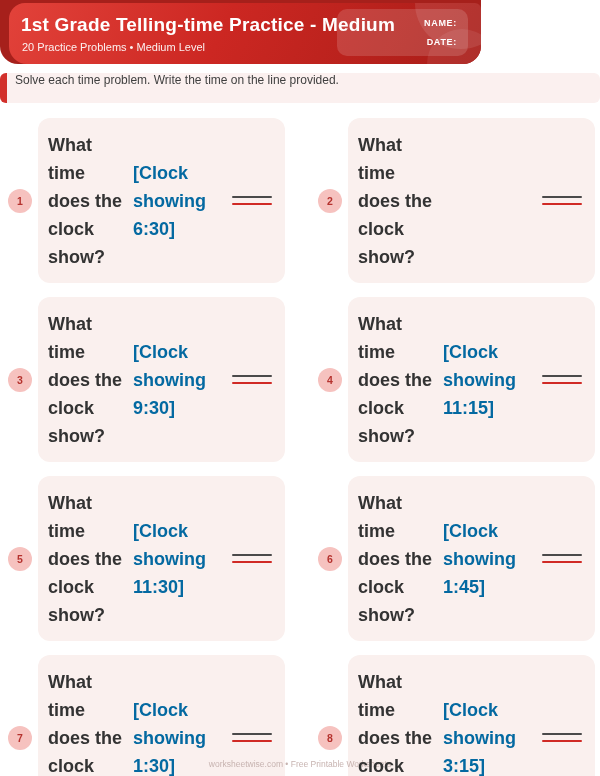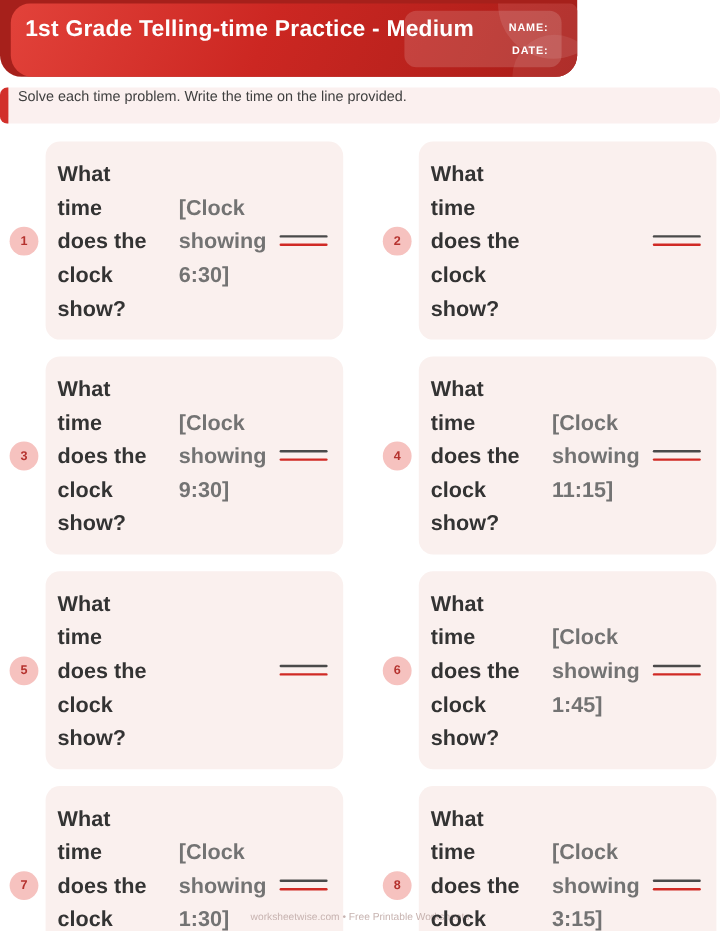--- a/index.html
+++ b/index.html
@@ -89,22 +89,22 @@
     border-radius: 12px;
     display: flex; align-items: center;
     padding: 0 13px 0 10px;
   }
   .q-col {
     width: 76px;
     font-size: 18px; font-weight: bold; line-height: 28px; color: #333333;
     position: relative; z-index: 2;
   }
   .clock-col {
-    width: 84px; margin-left: 25px;
-    font-size: 18px; font-weight: bold; line-height: 28px; color: #737373;
+    width: 84px; margin-left: 9px;
+    font-size: 18px; font-weight: bold; line-height: 28px; color: #0369a1;
     position: relative; z-index: 2;
   }
   .flex-spacer { flex: 1; }
   .answer { width: 40px; position: relative; z-index: 2; }
   .answer-top { height: 2px; background: #4a4a4a; border-radius: 1px; margin-bottom: 5px; }
   .answer-bottom { height: 2px; background: #d02a25; border-radius: 1px; }
   
   .watermark {
     position: absolute;
     left: 50%; top: 759px;
@@ -116,20 +116,21 @@
 </style>
 </head>
 <body>
 
 <div class="header">
   <div class="header-base"></div>
   <div class="header-panel">
     <div class="deco-circle-1"></div>
     <div class="deco-circle-2"></div>
     <div class="header-title">1st Grade Telling-time Practice - Medium</div>
+    <div class="header-subtitle">20 Practice Problems • Medium Level</div>
     <div class="namedate">
       <div class="nd-row">
         <span class="nd-label">NAME:</span>
         <span class="nd-line"></span>
       </div>
       <div class="nd-row">
         <span class="nd-label">DATE:</span>
         <span class="nd-line"></span>
       </div>
     </div>
@@ -190,20 +191,21 @@
         <div class="answer-top"></div>
         <div class="answer-bottom"></div>
       </div>
     </div>
   </div>
 
   <div class="cell">
     <div class="badge">5</div>
     <div class="card">
       <div class="q-col">What time does the clock show?</div>
+      <div class="clock-col">[Clock showing 11:30]</div>
       <div class="flex-spacer"></div>
       <div class="answer">
         <div class="answer-top"></div>
         <div class="answer-bottom"></div>
       </div>
     </div>
   </div>
 
   <div class="cell">
     <div class="badge">6</div>

